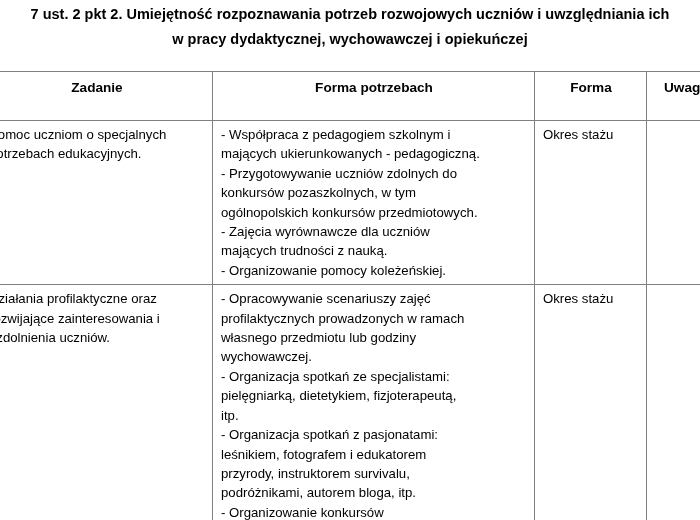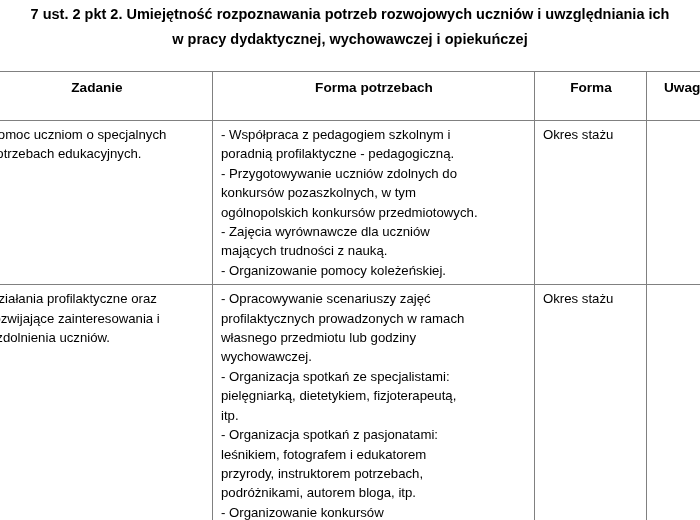--- a/index.html
+++ b/index.html
@@ -109,21 +109,21 @@
     </thead>
     <tbody>
 
       <tr class="row-1">
         <td>
           <span class="cell-text">Pomoc uczniom o specjalnych
 potrzebach edukacyjnych.</span>
         </td>
         <td>
           <span class="cell-text"><span>- Współpraca z pedagogiem szkolnym i
-poradnią </span><span class="squiggle">profilaktyczne</span><span> - pedagogiczną.
+mających </span><span class="squiggle">ukierunkowanych</span><span> - pedagogiczną.
 - Przygotowywanie uczniów zdolnych do
 konkursów pozaszkolnych, w tym
 ogólnopolskich konkursów przedmiotowych.
 - Zajęcia wyrównawcze dla uczniów
 mających trudności z nauką.
 - Organizowanie pomocy koleżeńskiej.</span></span>
         </td>
         <td>
           <span class="cell-text">Okres stażu</span>
         </td>
@@ -141,21 +141,21 @@
         <td>
           <span class="cell-text"><span>- Opracowywanie scenariuszy zajęć
 profilaktycznych prowadzonych w ramach
 własnego przedmiotu lub godziny
 wychowawczej.
 - Organizacja spotkań ze specjalistami:
 pielęgniarką, dietetykiem, fizjoterapeutą,
 itp.
 - Organizacja spotkań z pasjonatami:
 leśnikiem, fotografem i edukatorem
-przyrody, instruktorem </span><span class="squiggle">potrzebach</span><span>,
+przyrody, instruktorem </span><span class="squiggle">survivalu</span><span>,
 podróżnikami, autorem bloga, itp.
 - Organizowanie konkursów
 ukierunkowanych na zagadnienia
 profilaktyczne lub rozwój zainteresowań.</span></span>
         </td>
         <td>
           <span class="cell-text">Okres stażu</span>
         </td>
         <td>
           <span class="cell-text"></span>

